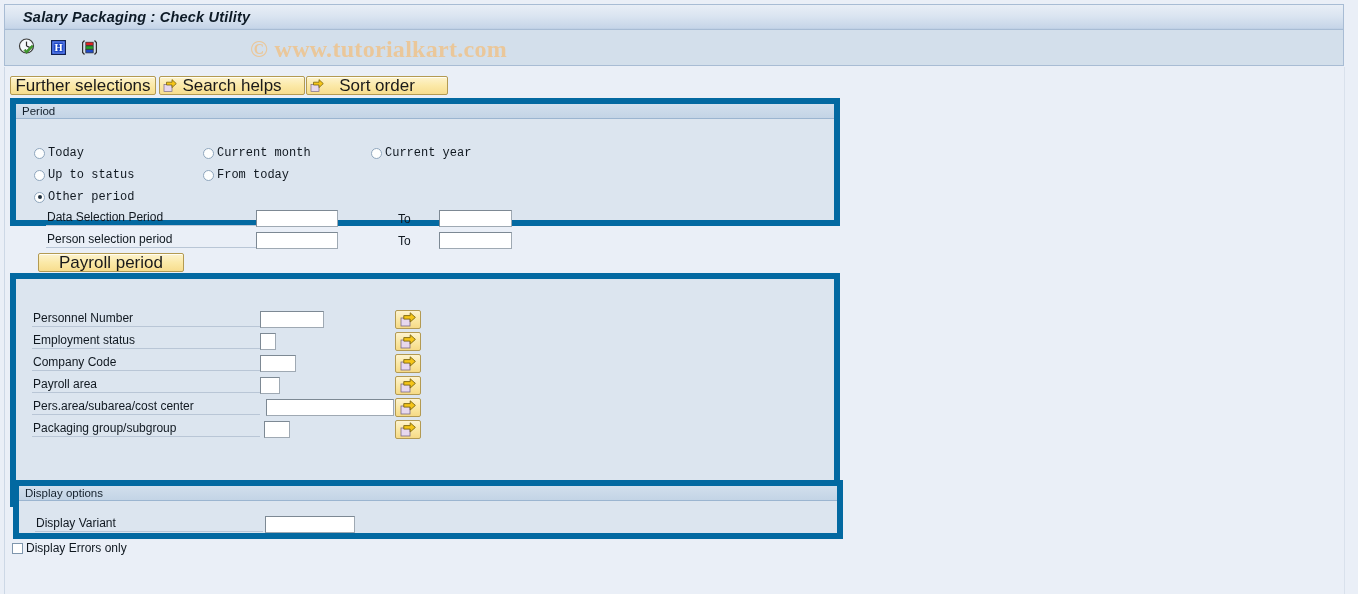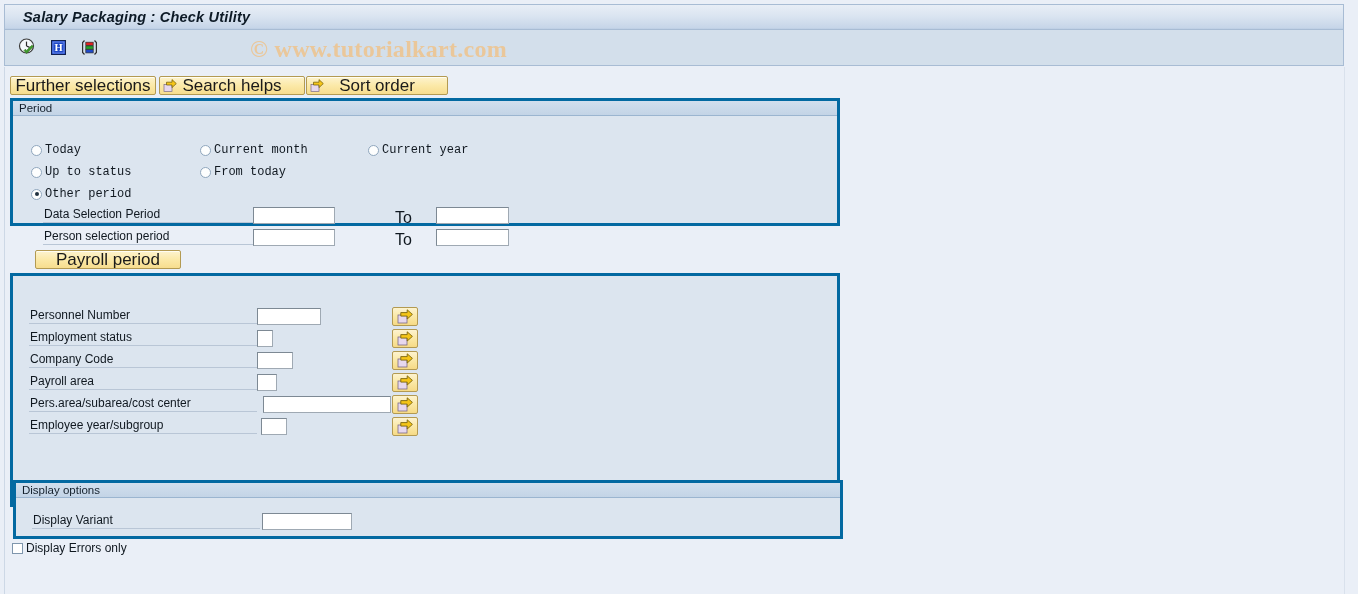--- a/index.html
+++ b/index.html
@@ -125,21 +125,21 @@
   .sapbtn .arrowicon {
     position: absolute;
     left: 3px;
     top: 1px;
   }
 
   
   .group {
     position: absolute;
     background: #dce5ef;
-    border: 3px solid #0369a1;
+    border: 6px solid #0369a1;
     box-sizing: border-box;
   }
   .group-header {
     position: absolute;
     left: 0;
     top: 0;
     height: 15px;
     width: 100%;
     background: linear-gradient(to bottom, #d2dfed 0%, #c3d4e6 100%);
     border-bottom: 1px solid #9bb5d0;
@@ -226,21 +226,21 @@
     color: #101820;
     white-space: nowrap;
     border-bottom: 1px solid #b9c6d6;
     box-sizing: border-box;
     padding-left: 1px;
     height: 17px;
     line-height: 16px;
   }
   .plain-label {
     position: absolute;
-    font-size: 16px;
+    font-size: 12px;
     color: #101820;
     white-space: nowrap;
   }
 
   
   .sapinput {
     position: absolute;
     height: 17px;
     background: #ffffff;
     border: 1px solid #9fa9b3;
@@ -431,21 +431,21 @@
 
         <div class="flabel" style="left:16px; top:103px; width:228px;">Pers.area/subarea/cost center</div>
         <input class="sapinput" style="left: 250px; top: 104px; width: 128px;" value="">
         <div class="selbtn" style="left:379px; top:103px;">
           <svg width="17" height="15" viewBox="0 0 17 15">
             <rect x="1" y="6" width="9" height="8" fill="#e7d8ee" stroke="#7a6a86" stroke-width="0.8"></rect>
             <path d="M3.8 3.6 L10.2 3.6 L10.2 0.8 L15.4 5.4 L10.2 10 L10.2 7.1 L3.8 7.1 Z" fill="#f5c518" stroke="#7a6510" stroke-width="0.9"></path>
           </svg>
         </div>
 
-        <div class="flabel" style="left:16px; top:125px; width:228px;">Employee year/subgroup</div>
+        <div class="flabel" style="left:16px; top:125px; width:228px;">Packaging group/subgroup</div>
         <input class="sapinput" style="left: 248px; top: 126px; width: 26px;" value="">
         <div class="selbtn" style="left:379px; top:125px;">
           <svg width="17" height="15" viewBox="0 0 17 15">
             <rect x="1" y="6" width="9" height="8" fill="#e7d8ee" stroke="#7a6a86" stroke-width="0.8"></rect>
             <path d="M3.8 3.6 L10.2 3.6 L10.2 0.8 L15.4 5.4 L10.2 10 L10.2 7.1 L3.8 7.1 Z" fill="#f5c518" stroke="#7a6510" stroke-width="0.9"></path>
           </svg>
         </div>
 
       </div>
     </div>

